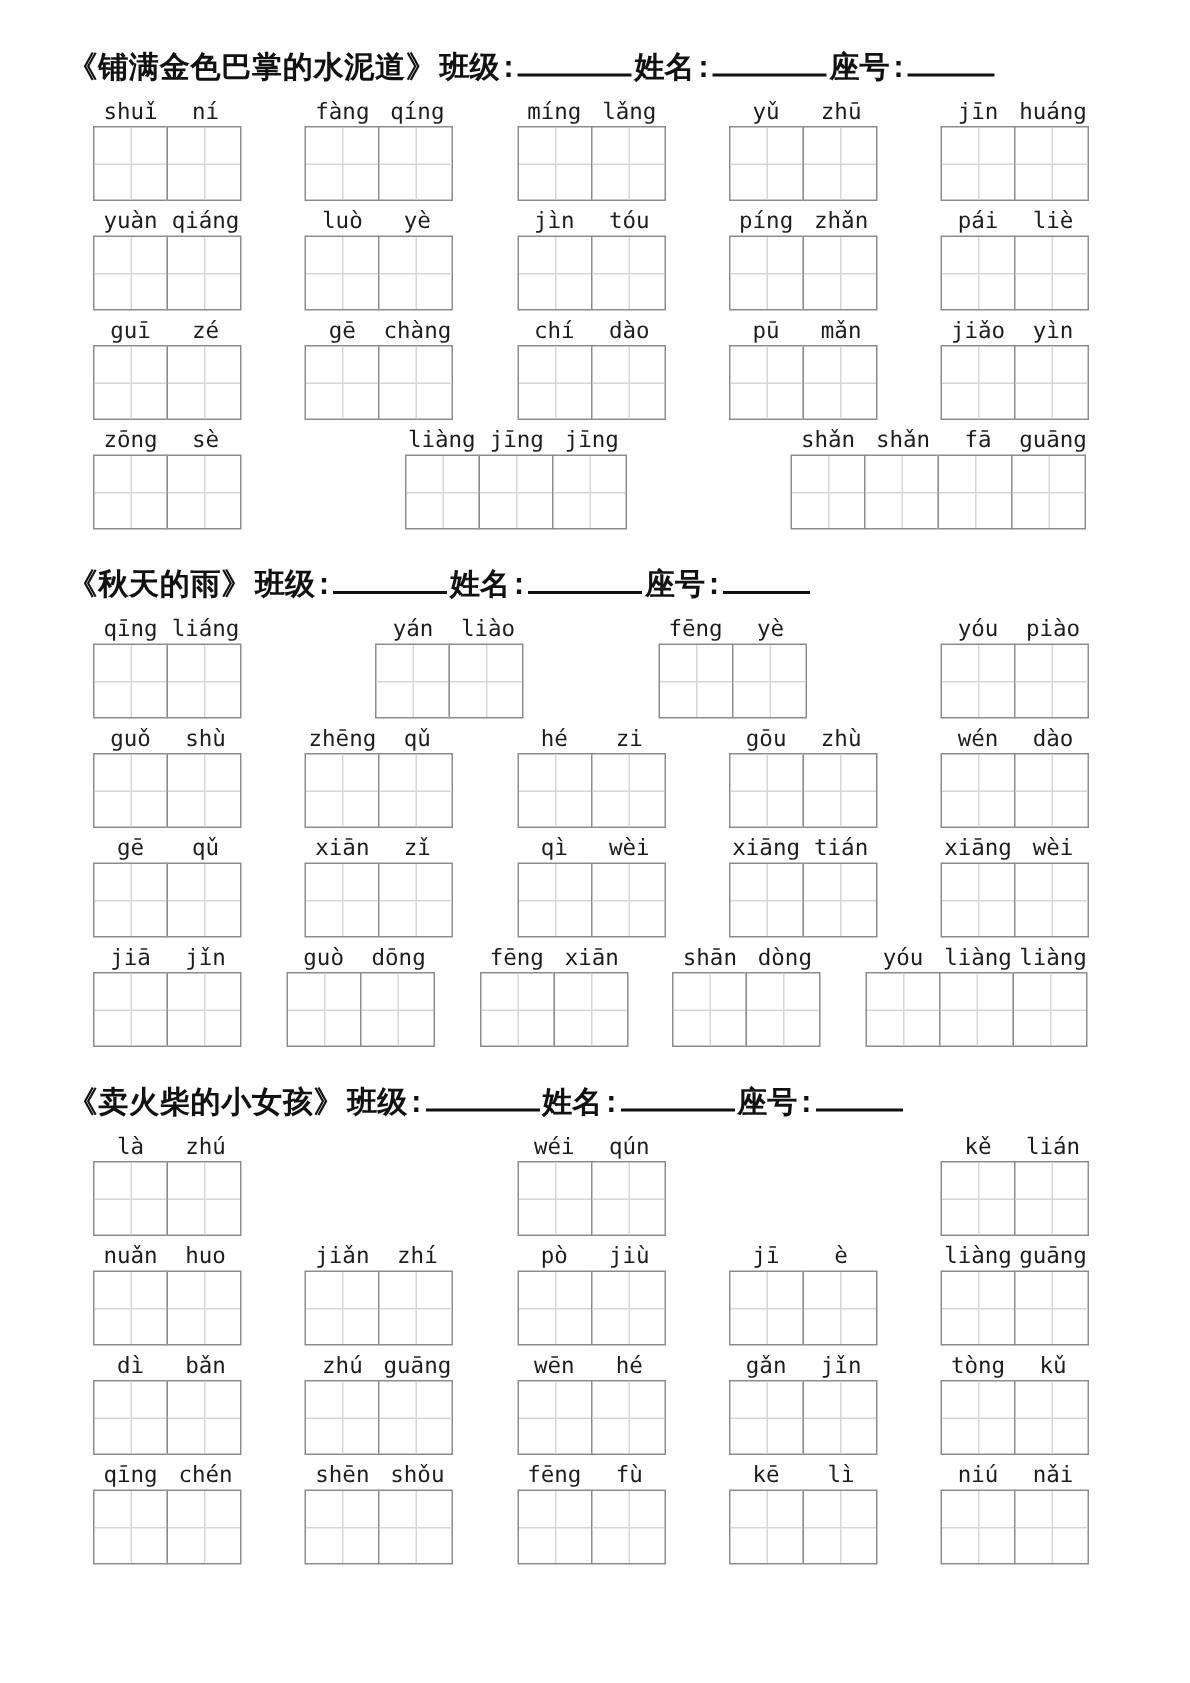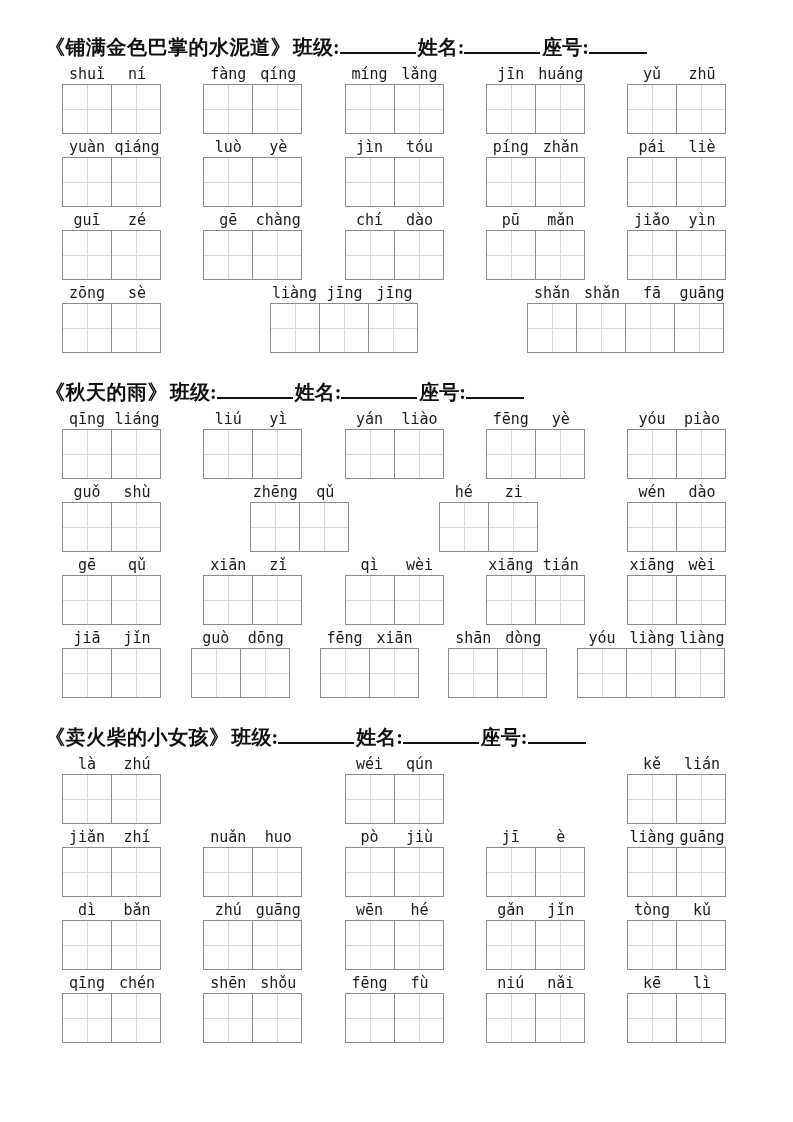--- a/index.html
+++ b/index.html
@@ -9,21 +9,21 @@
     color: #1c1c1c;
     overflow: hidden;
   }
   .sheet {
     box-sizing: border-box;
     width: 793px; height: 1122px;
     padding: 34px 66px 0 45px;
   }
   section.ws-section { margin-bottom: 26px; }
   .title-line {
-    font-family: Liberation Serif, serif;
+    font-family: Liberation Mono, monospace;
     font-weight: 700;
     font-size: 20px;
     line-height: 26px;
     color: #111111;
     white-space: nowrap;
     margin-bottom: 5px;
   }
   .title-line .sec-title { letter-spacing: 0.5px; }
   .title-line .field-label { margin-left: 2px; }
   .blank {
@@ -100,32 +100,32 @@
             <span class="syll">míng</span>
             <span class="syll">lǎng</span>
           </div>
           <div class="boxes">
             <span class="box"></span>
             <span class="box"></span>
           </div>
         </div>
         <div class="word-group">
           <div class="pinyin-row">
+            <span class="syll">yǔ</span>
+            <span class="syll">zhū</span>
+          </div>
+          <div class="boxes">
+            <span class="box"></span>
+            <span class="box"></span>
+          </div>
+        </div>
+        <div class="word-group">
+          <div class="pinyin-row">
             <span class="syll">jīn</span>
             <span class="syll">huáng</span>
-          </div>
-          <div class="boxes">
-            <span class="box"></span>
-            <span class="box"></span>
-          </div>
-        </div>
-        <div class="word-group">
-          <div class="pinyin-row">
-            <span class="syll">yǔ</span>
-            <span class="syll">zhū</span>
           </div>
           <div class="boxes">
             <span class="box"></span>
             <span class="box"></span>
           </div>
         </div>
       </div>
       <div class="word-row">
         <div class="word-group">
           <div class="pinyin-row">
@@ -277,30 +277,20 @@
             <span class="syll">qīng</span>
             <span class="syll">liáng</span>
           </div>
           <div class="boxes">
             <span class="box"></span>
             <span class="box"></span>
           </div>
         </div>
         <div class="word-group">
           <div class="pinyin-row">
-            <span class="syll">liú</span>
-            <span class="syll">yì</span>
-          </div>
-          <div class="boxes">
-            <span class="box"></span>
-            <span class="box"></span>
-          </div>
-        </div>
-        <div class="word-group">
-          <div class="pinyin-row">
             <span class="syll">yán</span>
             <span class="syll">liào</span>
           </div>
           <div class="boxes">
             <span class="box"></span>
             <span class="box"></span>
           </div>
         </div>
         <div class="word-group">
           <div class="pinyin-row">
@@ -341,20 +331,30 @@
           </div>
           <div class="boxes">
             <span class="box"></span>
             <span class="box"></span>
           </div>
         </div>
         <div class="word-group">
           <div class="pinyin-row">
             <span class="syll">hé</span>
             <span class="syll">zi</span>
+          </div>
+          <div class="boxes">
+            <span class="box"></span>
+            <span class="box"></span>
+          </div>
+        </div>
+        <div class="word-group">
+          <div class="pinyin-row">
+            <span class="syll">gōu</span>
+            <span class="syll">zhù</span>
           </div>
           <div class="boxes">
             <span class="box"></span>
             <span class="box"></span>
           </div>
         </div>
         <div class="word-group">
           <div class="pinyin-row">
             <span class="syll">wén</span>
             <span class="syll">dào</span>
@@ -502,40 +502,40 @@
           </div>
           <div class="boxes">
             <span class="box"></span>
             <span class="box"></span>
           </div>
         </div>
       </div>
       <div class="word-row">
         <div class="word-group">
           <div class="pinyin-row">
+            <span class="syll">nuǎn</span>
+            <span class="syll">huo</span>
+          </div>
+          <div class="boxes">
+            <span class="box"></span>
+            <span class="box"></span>
+          </div>
+        </div>
+        <div class="word-group">
+          <div class="pinyin-row">
             <span class="syll">jiǎn</span>
             <span class="syll">zhí</span>
           </div>
           <div class="boxes">
             <span class="box"></span>
             <span class="box"></span>
           </div>
         </div>
         <div class="word-group">
           <div class="pinyin-row">
-            <span class="syll">nuǎn</span>
-            <span class="syll">huo</span>
-          </div>
-          <div class="boxes">
-            <span class="box"></span>
-            <span class="box"></span>
-          </div>
-        </div>
-        <div class="word-group">
-          <div class="pinyin-row">
             <span class="syll">pò</span>
             <span class="syll">jiù</span>
           </div>
           <div class="boxes">
             <span class="box"></span>
             <span class="box"></span>
           </div>
         </div>
         <div class="word-group">
           <div class="pinyin-row">
@@ -636,32 +636,32 @@
             <span class="syll">fēng</span>
             <span class="syll">fù</span>
           </div>
           <div class="boxes">
             <span class="box"></span>
             <span class="box"></span>
           </div>
         </div>
         <div class="word-group">
           <div class="pinyin-row">
+            <span class="syll">kē</span>
+            <span class="syll">lì</span>
+          </div>
+          <div class="boxes">
+            <span class="box"></span>
+            <span class="box"></span>
+          </div>
+        </div>
+        <div class="word-group">
+          <div class="pinyin-row">
             <span class="syll">niú</span>
             <span class="syll">nǎi</span>
-          </div>
-          <div class="boxes">
-            <span class="box"></span>
-            <span class="box"></span>
-          </div>
-        </div>
-        <div class="word-group">
-          <div class="pinyin-row">
-            <span class="syll">kē</span>
-            <span class="syll">lì</span>
           </div>
           <div class="boxes">
             <span class="box"></span>
             <span class="box"></span>
           </div>
         </div>
       </div>
     </section>
   </main>
 

